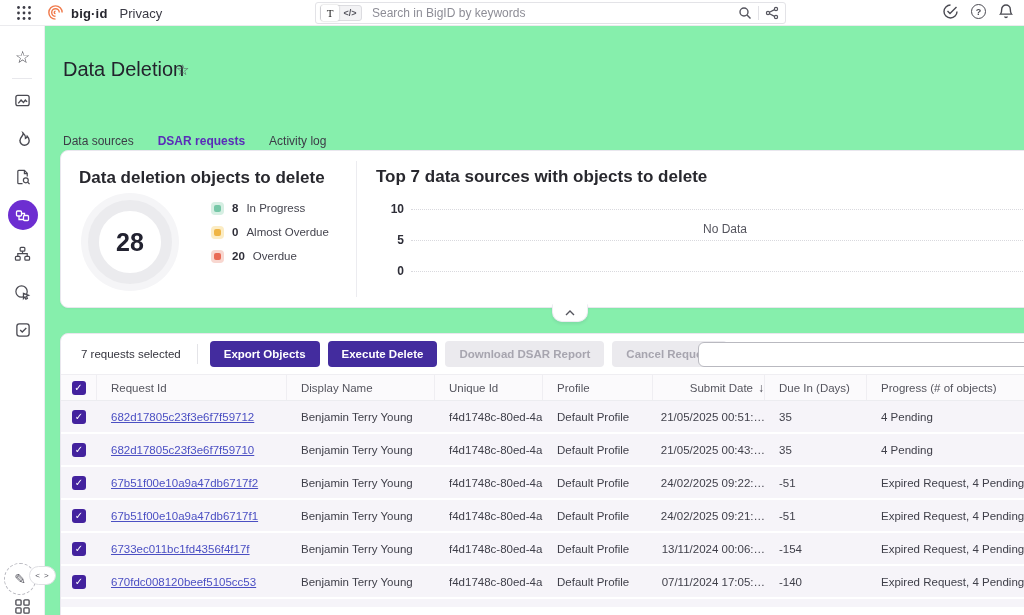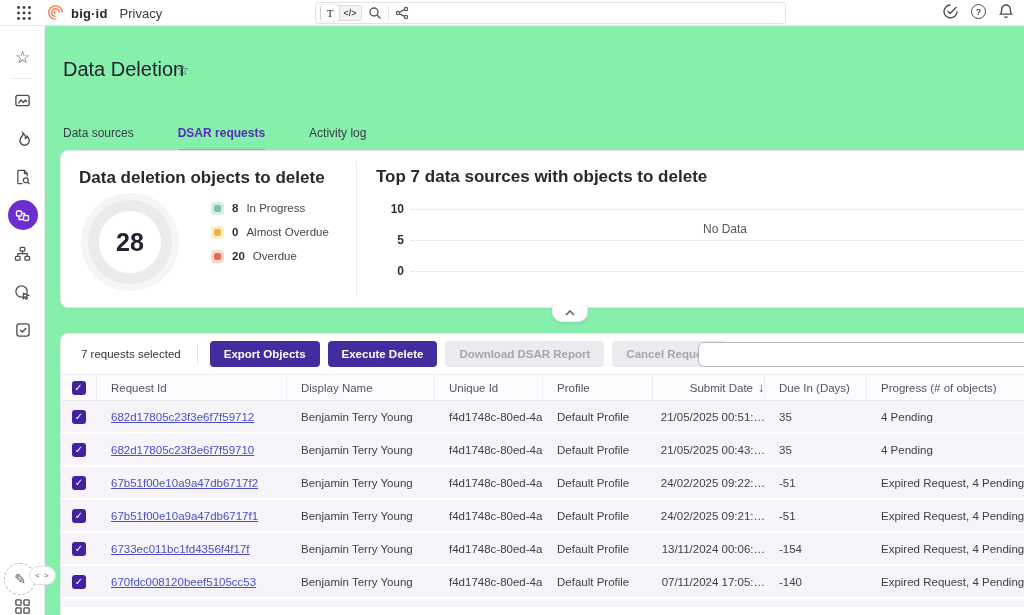--- a/index.html
+++ b/index.html
@@ -42,21 +42,21 @@
     border:1.4px dashed #b9b9c0; display:flex; align-items:center; justify-content:center;
     font-size:14px; color:#55555e; background:#fff; }
   .collapse-pill { position:absolute; left:29px; top:566px; width:27px; height:19px; background:#fff;
     border:1px solid #e0e0e4; border-radius:10px; display:flex; align-items:center; justify-content:center;
     font-size:8px; letter-spacing:1px; color:#55555e; z-index:25; }
 
   
   .main { position:absolute; left:45px; top:26px; width:979px; height:589px; background:#86efac; }
   .page-title { position:absolute; left:18px; top:32px; font-size:20px; font-weight:500; color:#23232d; }
   .title-star { position:absolute; left:131px; top:35px; font-size:15px; color:#55555e; }
-  .tabs { position:absolute; left:18px; top:100px; display:flex; gap:44px; }
+  .tabs { position:absolute; left:18px; top:108px; display:flex; gap:24px; }
   .tab { font-size:12px; color:#3c3c46; padding-bottom:9px; cursor:pointer; }
   .tab.active { color:#5a2db8; font-weight:bold; border-bottom:3px solid #84cc16; border-radius:1px; }
 
   
   .summary-card { position:absolute; left:15px; top:124px; width:980px; height:158px; background:#fff;
     border:1px solid #e9e7ee; border-radius:8px; box-shadow:0 1px 2px rgba(40,30,80,.04); }
   .card-title { font-size:17px; font-weight:bold; color:#28282e; }
   .v-divider { position:absolute; left:295px; top:10px; bottom:10px; width:1px; background:#ececf0; }
   .donut-ring { position:absolute; left:27px; top:49px; width:84px; height:84px; border-radius:50%;
     border:11px solid #ebebee; background:#fff; box-shadow:0 0 0 7px #f5f5f7; }
@@ -141,20 +141,21 @@
         <path d="M10 11.2c-.7 0-1.3-.6-1.3-1.3S9.3 8.6 10 8.6"></path>
       </svg>
     </span>
     <span><span class="brand-name">big·id</span><span class="brand-suffix">Privacy</span></span>
   </div>
   <div class="searchbox">
     <span class="toggle-wrap">
       <span class="toggle-t">T</span>
       <span class="toggle-code">&lt;/&gt;</span>
     </span>
+    <span class="search-ph">Search in BigID by keywords</span>
     <span class="sb-icon">
       <svg width="14" height="14" viewBox="0 0 14 14" fill="none" stroke="#55555e" stroke-width="1.4">
         <circle cx="6" cy="6" r="4"></circle>
           <path d="m9 9 3.5 3.5"></path>
       </svg>
     </span>
     <span class="sb-divider"></span>
     <span class="sb-icon">
       <svg width="14" height="14" viewBox="0 0 14 14" fill="none" stroke="#55555e" stroke-width="1.2">
         <circle cx="3" cy="7" r="1.6"></circle>

